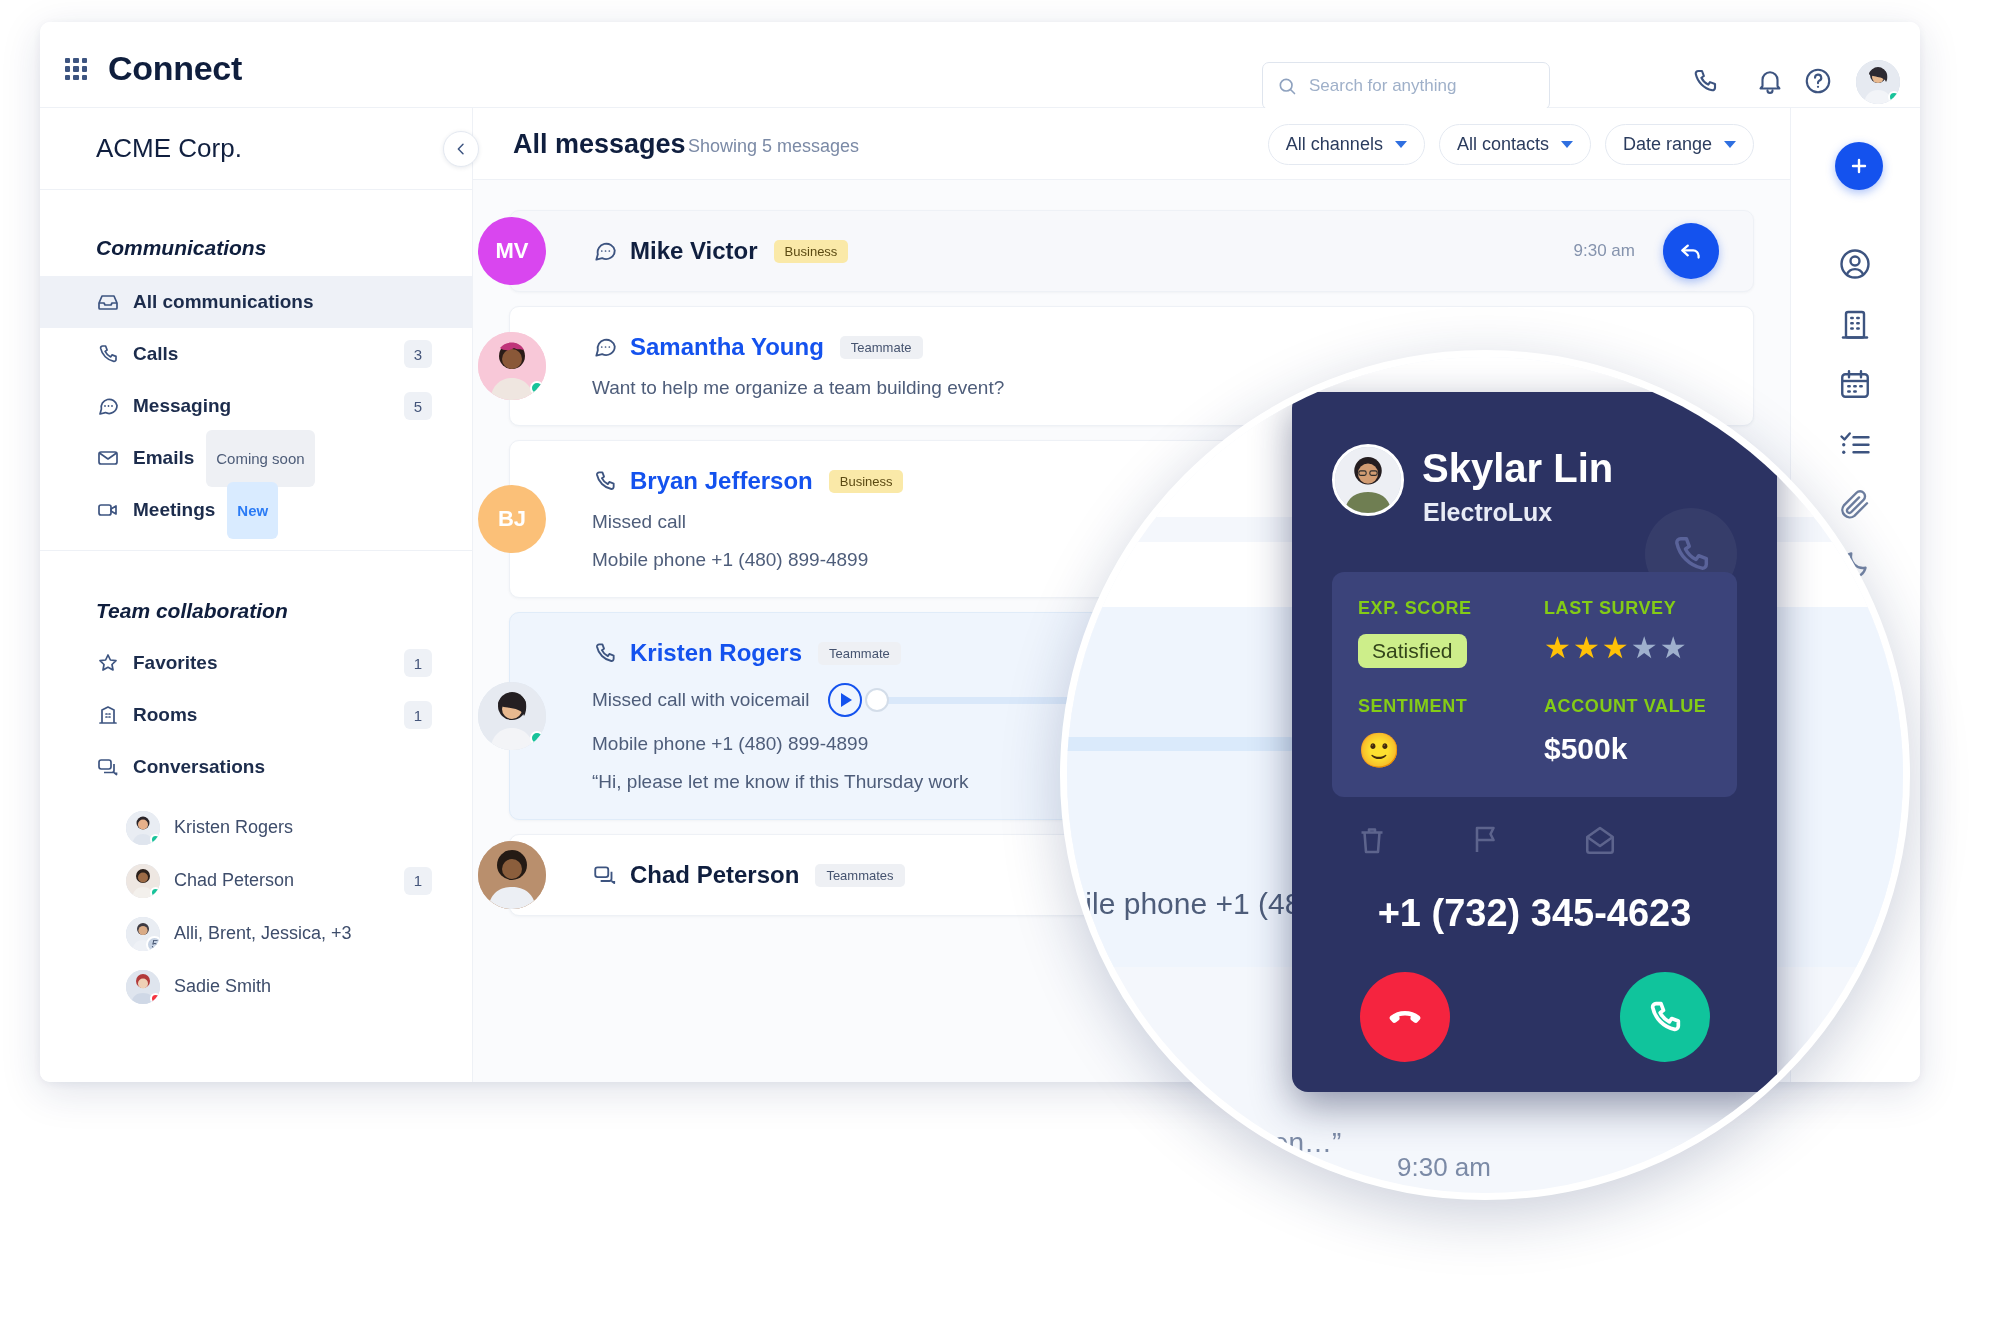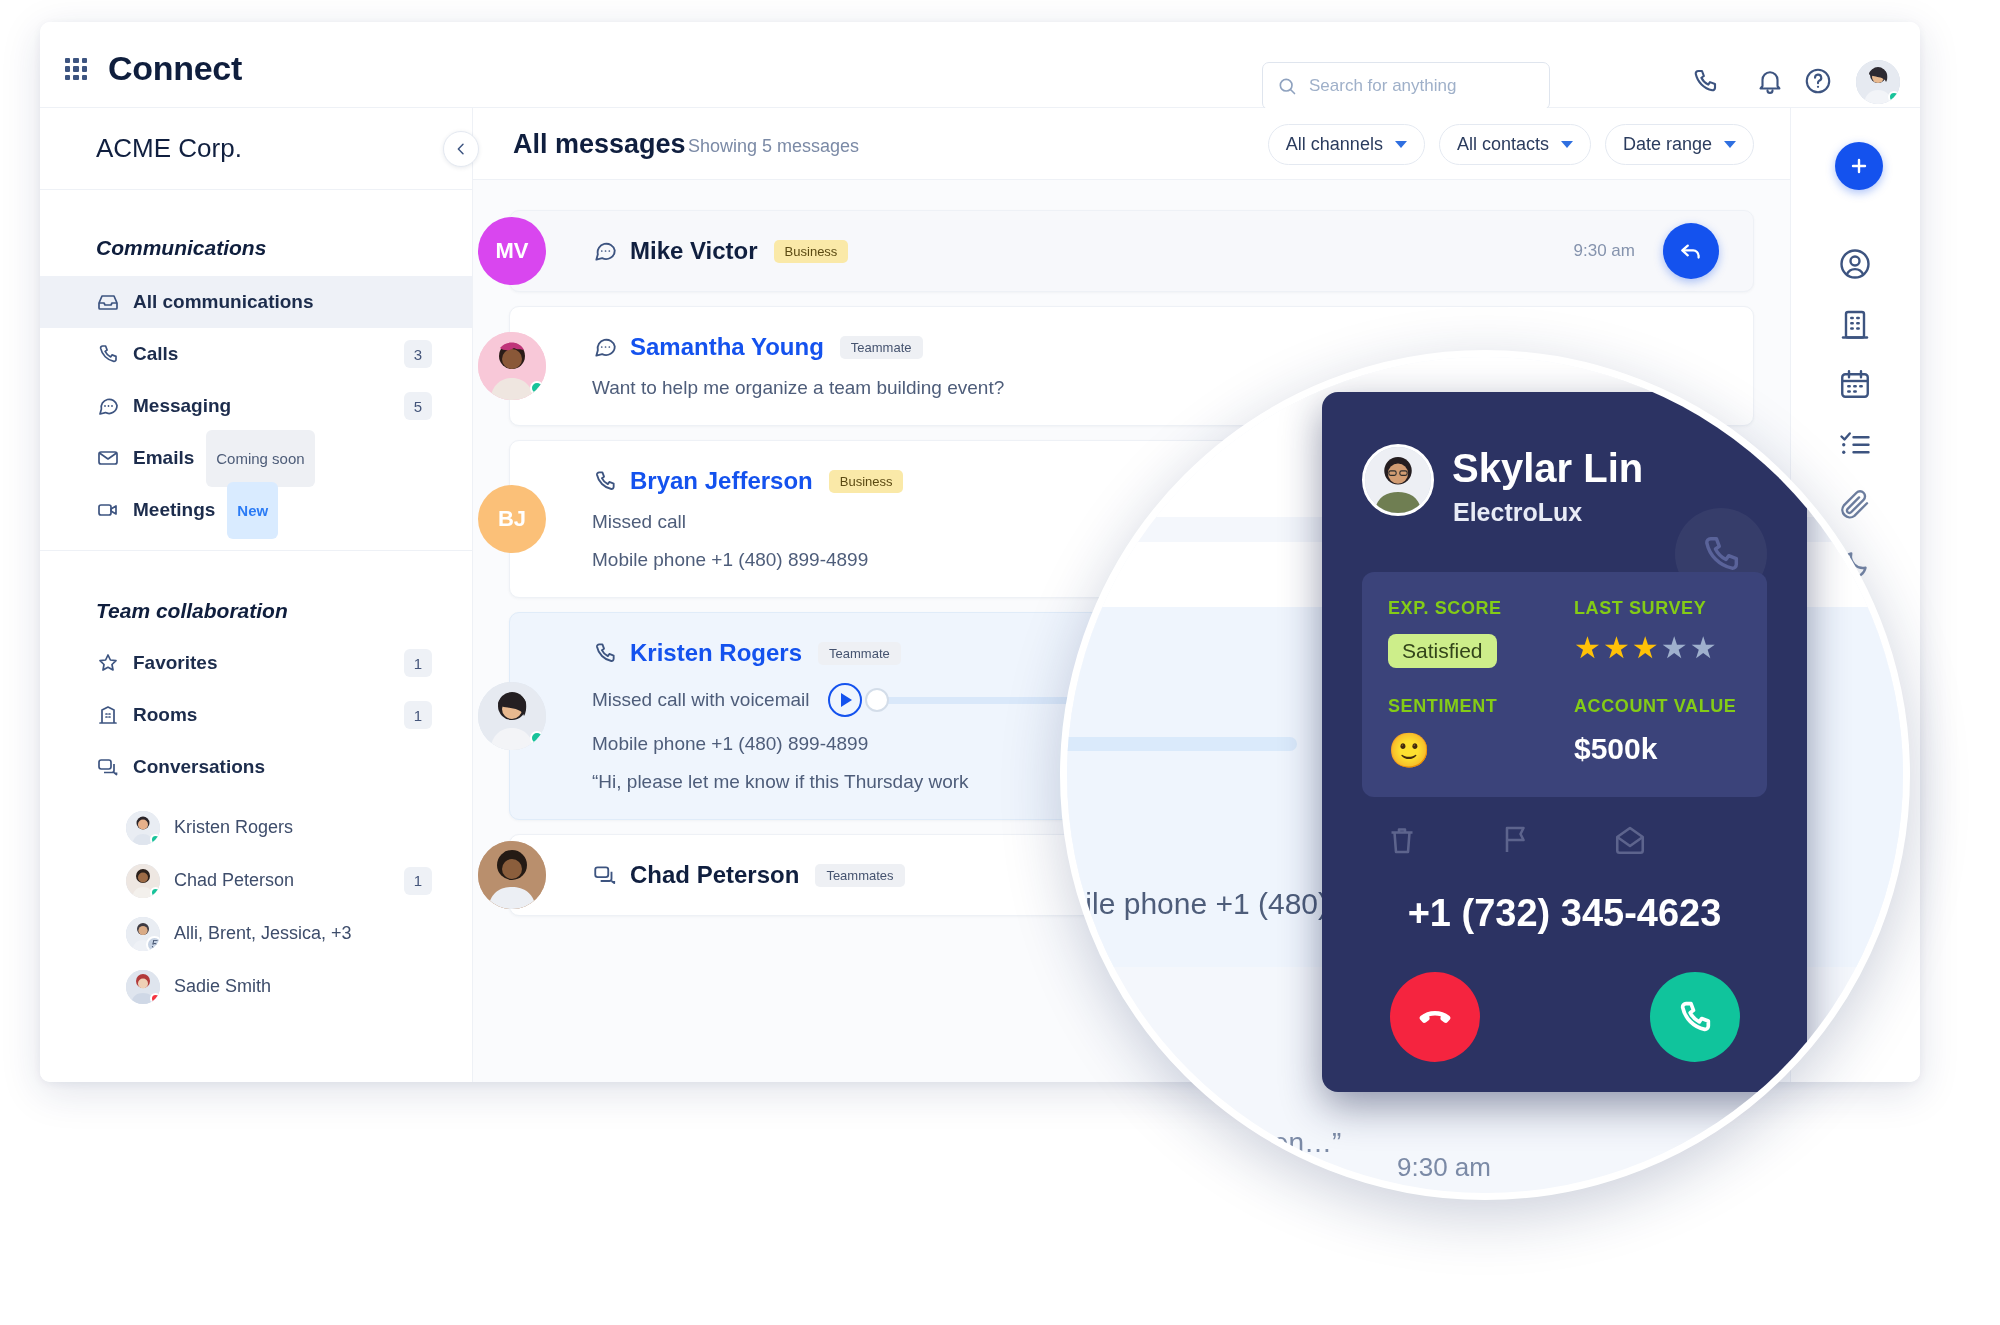--- a/index.html
+++ b/index.html
@@ -147,21 +147,21 @@
   .mag-card{ position:absolute; left:-160px; top:250px; width:1020px; height:360px;
     background:#eff5fd; border-radius:14px; }
   .mag-dur{ position:absolute; left:300px; top:372px; font-size:27px; color:#8593ad; }
   .mag-track{ position:absolute; left:-120px; top:380px; width:350px; height:14px;
     background:#daeafb; border-radius:8px; }
   .mag-t3{ position:absolute; left:-40px; top:530px; font-size:30px; color:#4e5d7a; }
   .mag-t4{ position:absolute; left:100px; top:770px; font-size:28px; color:#7b8aa6; }
 
   
   .callcard{ position:absolute; left:225px; top:35px; width:485px; height:700px;
-    background:#2c3363; border-radius:16px; box-shadow:0 14px 40px rgba(20,28,70,.45); z-index:10;margin-left:30px; }
+    background:#2c3363; border-radius:16px; box-shadow:0 14px 40px rgba(20,28,70,.45); z-index:10; }
   .cc-ghost{ position:absolute; right:40px; top:116px; width:92px; height:92px;
     border-radius:50%; background:rgba(255,255,255,.05); display:flex; align-items:center; justify-content:center; }
   .cc-avatar{ position:absolute; left:40px; top:52px; width:72px; height:72px; border-radius:50%;
     overflow:hidden; background:#cfd8e6; border:3px solid #fff; }
   .cc-name{ position:absolute; left:130px; top:54px; font-size:40px; font-weight:bold; color:#fff; }
   .cc-org{ position:absolute; left:131px; top:106px; font-size:25px; font-weight:bold; color:#e8ebf6; }
   .cc-panel{ position:absolute; left:40px; top:180px; width:405px; height:225px;
     background:#3b437a; border-radius:12px; }
   .cc-lbl{ position:absolute; font-size:18px; font-weight:bold; color:#84cc16; letter-spacing:.6px; }
   .cc-chip{ position:absolute; left:26px; top:62px; background:#cdee8a; color:#33451a;

